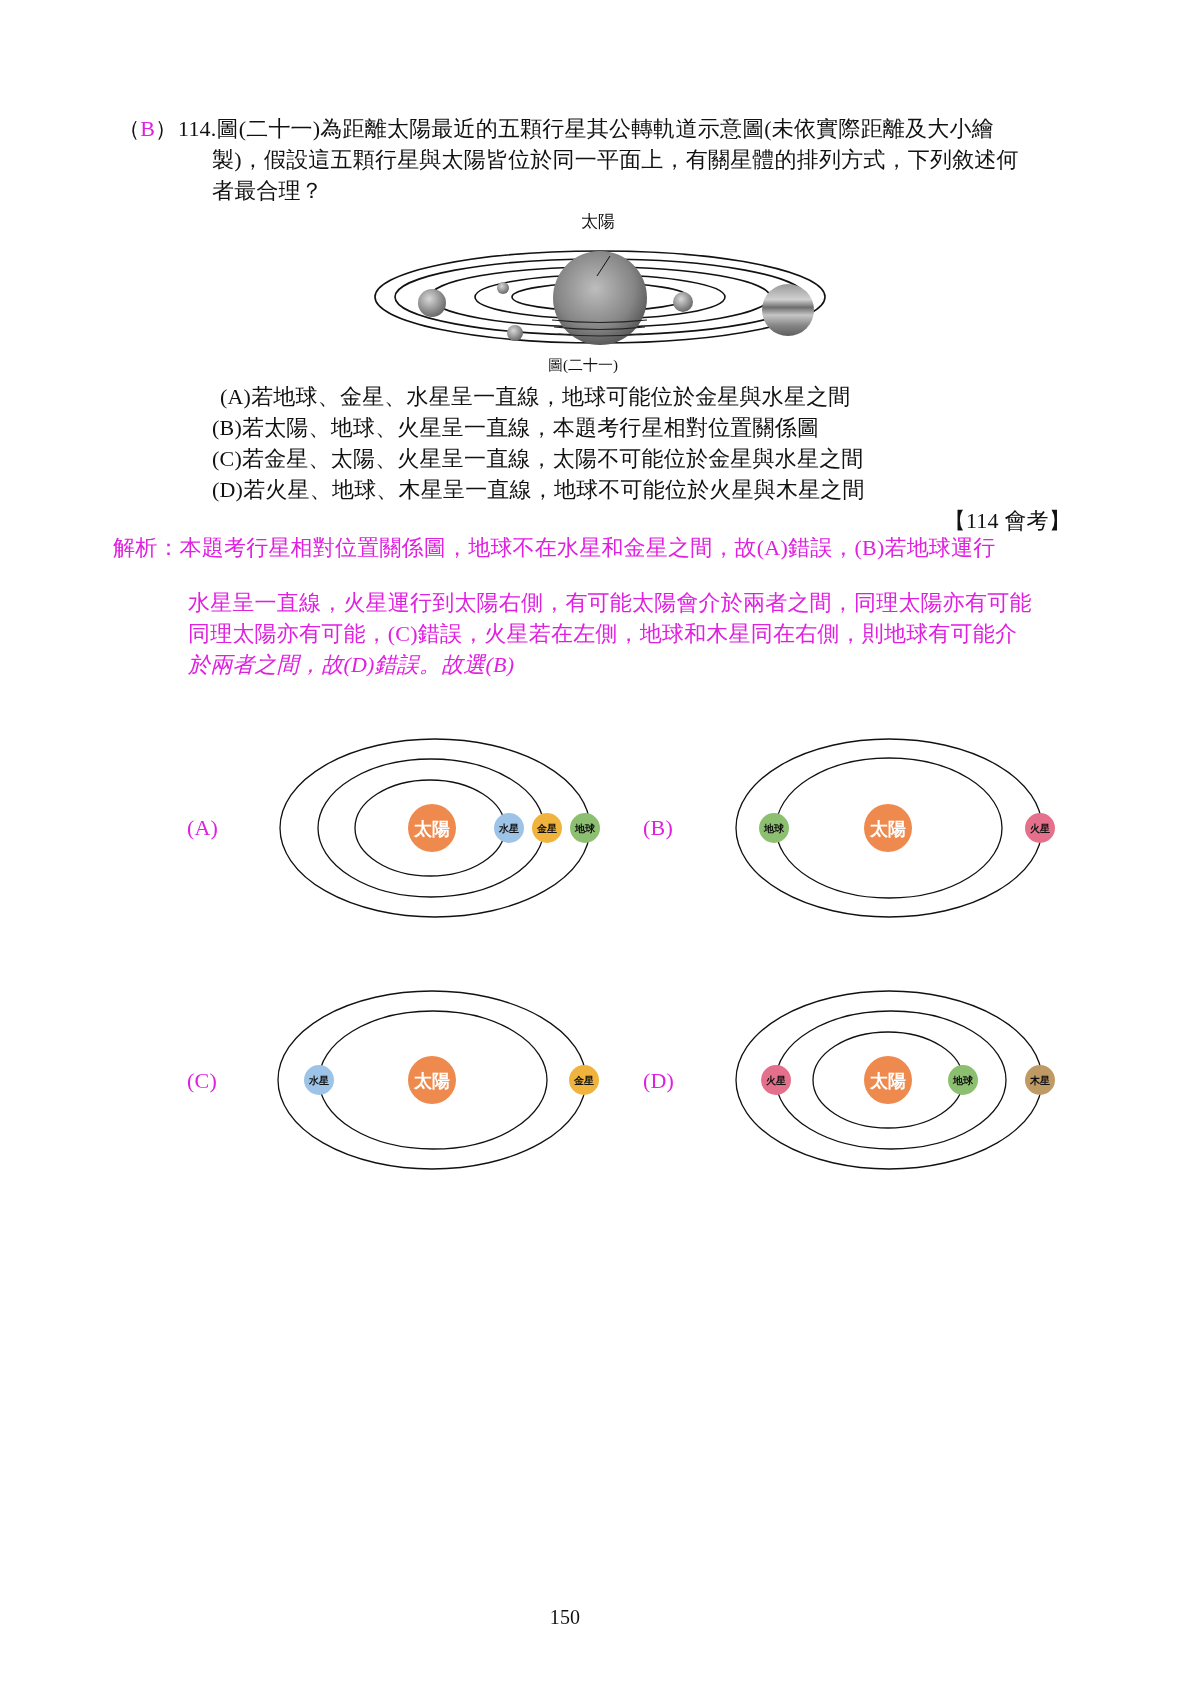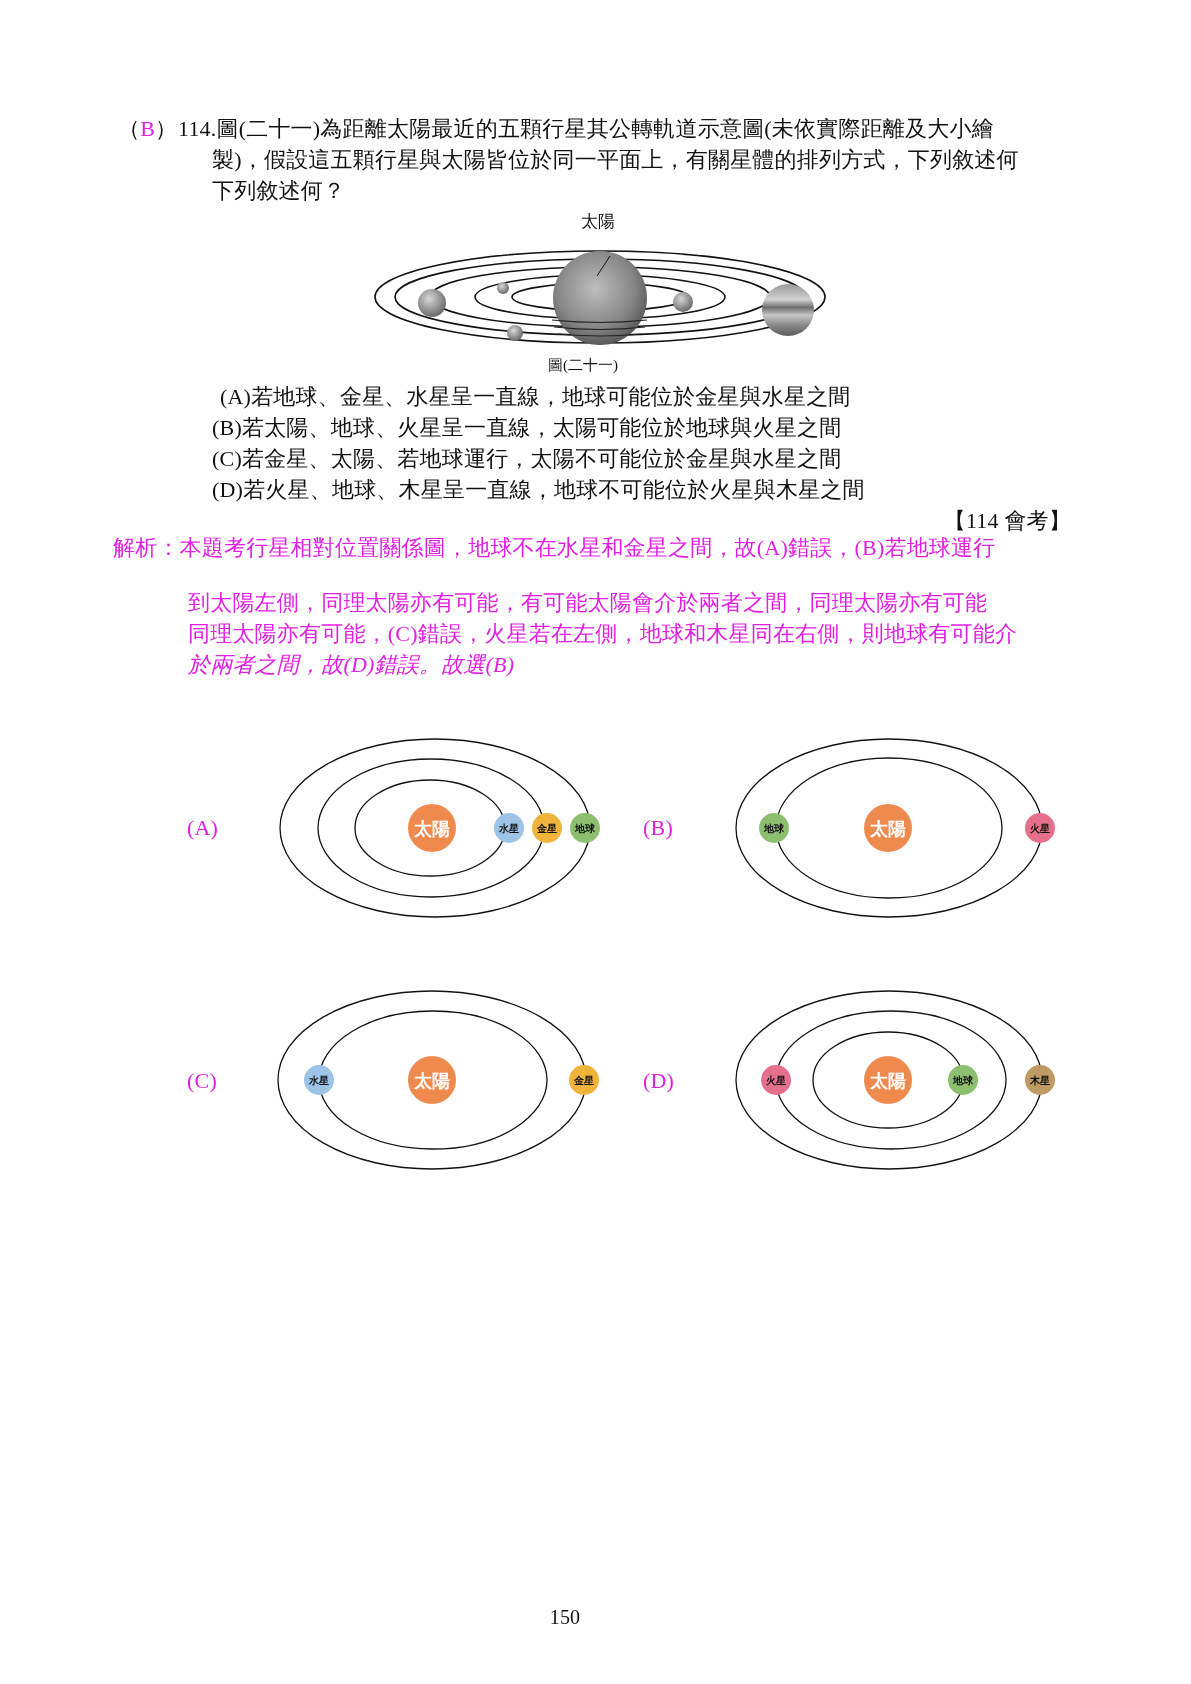--- a/index.html
+++ b/index.html
@@ -20,21 +20,21 @@
   svg text { font-family: "DejaVu Sans", "Liberation Sans", sans-serif; }
   .fig-caption { position: absolute; left: 548px; top: 355px; font-size: 15px; line-height: 20px; }
   .fig-sun-label { position: absolute; left: 581px; top: 212px; font-size: 17px; line-height: 20px; }
 </style>
 </head>
 <body>
 
 <div class="line q-label"><span>（</span><span class="magenta">B</span><span>）</span></div>
 <div class="line q-text1">114.圖(二十一)為距離太陽最近的五顆行星其公轉軌道示意圖(未依實際距離及大小繪</div>
 <div class="line q-text2">製)，假設這五顆行星與太陽皆位於同一平面上，有關星體的排列方式，下列敘述何</div>
-<div class="line q-text3">下列敘述何？</div>
+<div class="line q-text3">者最合理？</div>
 
 <div class="fig-sun-label">太陽</div>
 <svg class="abs" style="left:340px; top:228px;" width="520" height="130">
   <defs>
     <radialGradient id="sunG" cx="45%" cy="40%" r="60%">
       <stop offset="0%" stop-color="#bdbdbd"></stop>
       <stop offset="70%" stop-color="#858585"></stop>
       <stop offset="100%" stop-color="#5a5a5a"></stop>
     </radialGradient>
     <radialGradient id="pG" cx="40%" cy="35%" r="65%">
@@ -66,28 +66,28 @@
   <line x1="257" y1="48" x2="270" y2="28" stroke="#111" stroke-width="1"></line>
   <circle cx="92" cy="75" r="14" fill="url(#pG)"></circle>
   <circle cx="163" cy="60" r="6" fill="url(#pG)"></circle>
   <circle cx="175" cy="105" r="8" fill="url(#pG)"></circle>
   <circle cx="343" cy="74" r="10" fill="url(#pG)"></circle>
   <circle cx="448" cy="82" r="26" fill="url(#jupG)"></circle>
 </svg>
 <div class="fig-caption">圖(二十一)</div>
 
 <div class="line opt" style="top:382px;margin-left:8px;">(A)若地球、金星、水星呈一直線，地球可能位於金星與水星之間</div>
-<div class="line opt" style="top:413px;">(B)若太陽、地球、火星呈一直線，太陽可能位於地球與火星之間</div>
-<div class="line opt" style="top:444px;">(C)若金星、太陽、若地球運行，太陽不可能位於金星與水星之間</div>
+<div class="line opt" style="top:413px;">(B)若太陽、地球、火星呈一直線，本題考行星相對位置關係圖</div>
+<div class="line opt" style="top:444px;">(C)若金星、太陽、火星呈一直線，太陽不可能位於金星與水星之間</div>
 <div class="line opt" style="top:475px;">(D)若火星、地球、木星呈一直線，地球不可能位於火星與木星之間</div>
 
 <div class="line source">【114 會考】</div>
 
 <div class="line analysis magenta" style="top:533px;">解析：本題考行星相對位置關係圖，地球不在水星和金星之間，故(A)錯誤，(B)若地球運行</div>
-<div class="line analysis-cont magenta" style="top:588px;">到太陽左側，同理太陽亦有可能，有可能太陽會介於兩者之間，同理太陽亦有可能</div>
+<div class="line analysis-cont magenta" style="top:588px;">水星呈一直線，火星運行到太陽右側，有可能太陽會介於兩者之間，同理太陽亦有可能</div>
 <div class="line analysis-cont magenta" style="top:619px;">同理太陽亦有可能，(C)錯誤，火星若在左側，地球和木星同在右側，則地球有可能介</div>
 <div class="line analysis-cont magenta" style="top:650px;font-style:italic;">於兩者之間，故(D)錯誤。故選(B)</div>
 
 <div class="line magenta abs" style="left:187px; top:813px;">(A)</div>
 <div class="line magenta abs" style="left:643px; top:813px;">(B)</div>
 <div class="line magenta abs" style="left:187px; top:1066px;">(C)</div>
 <div class="line magenta abs" style="left:643px; top:1066px;">(D)</div>
 
 <svg class="abs" style="left:0; top:0;" width="1191" height="1684">
 

